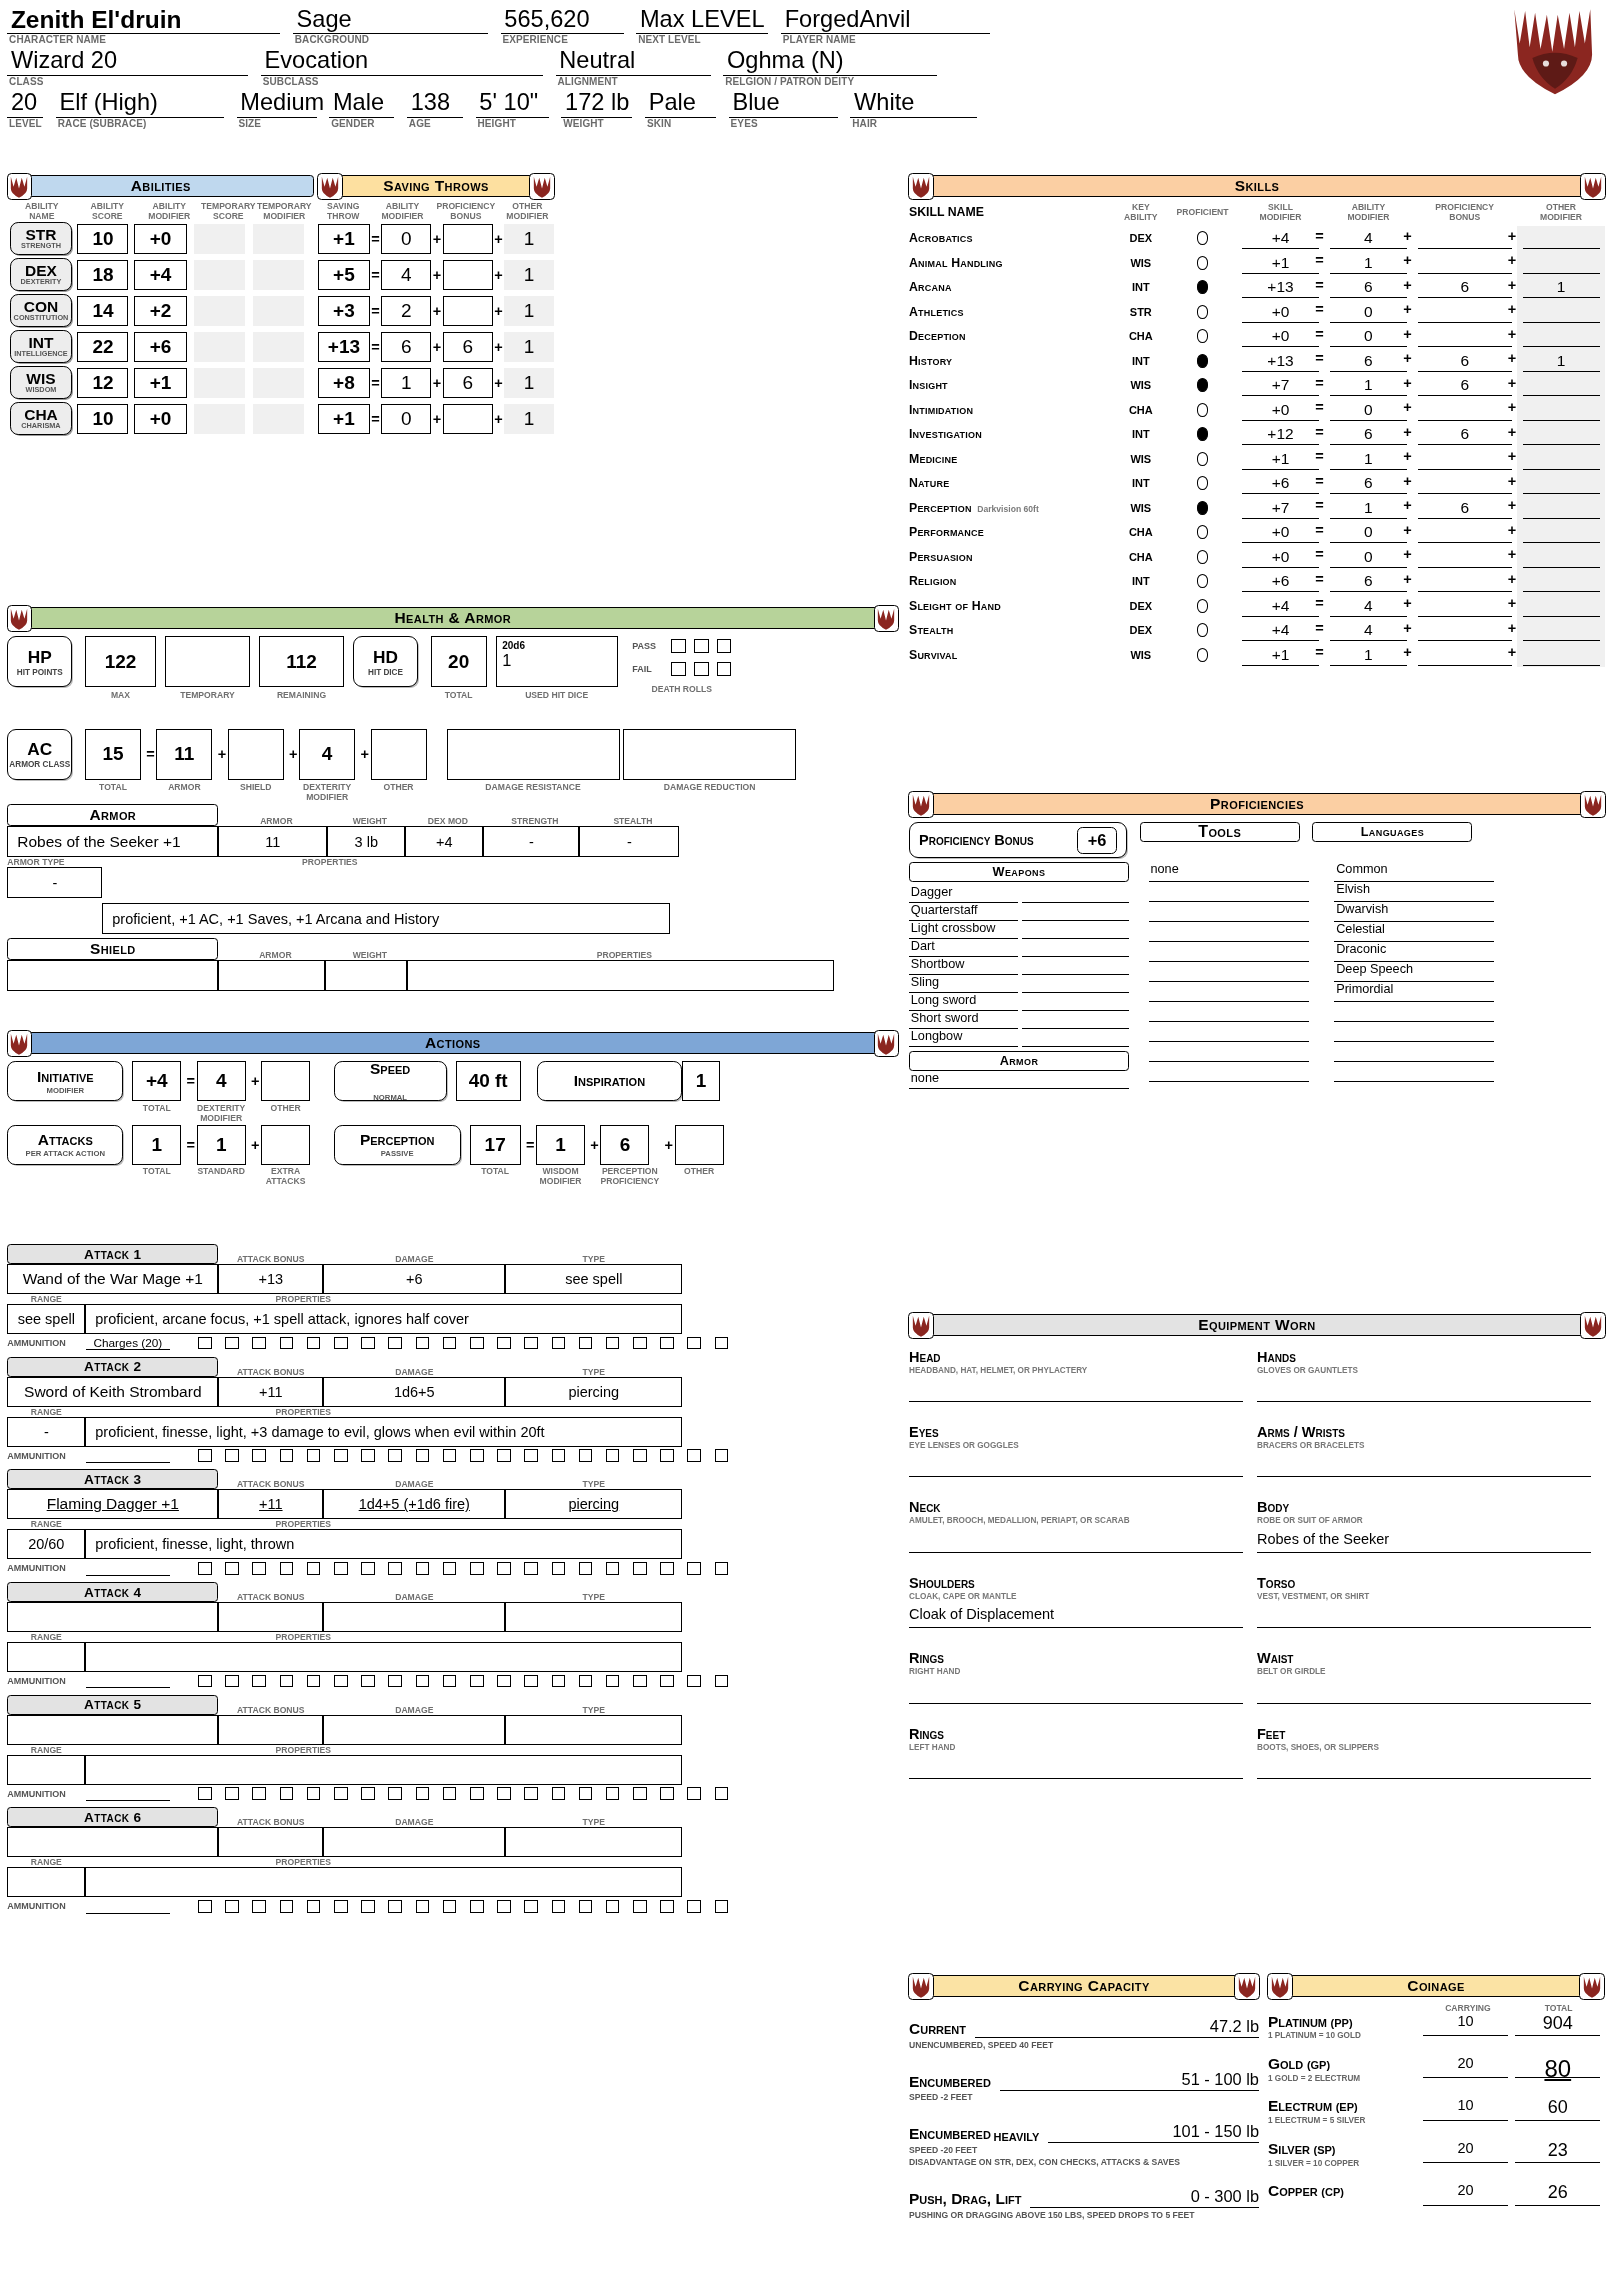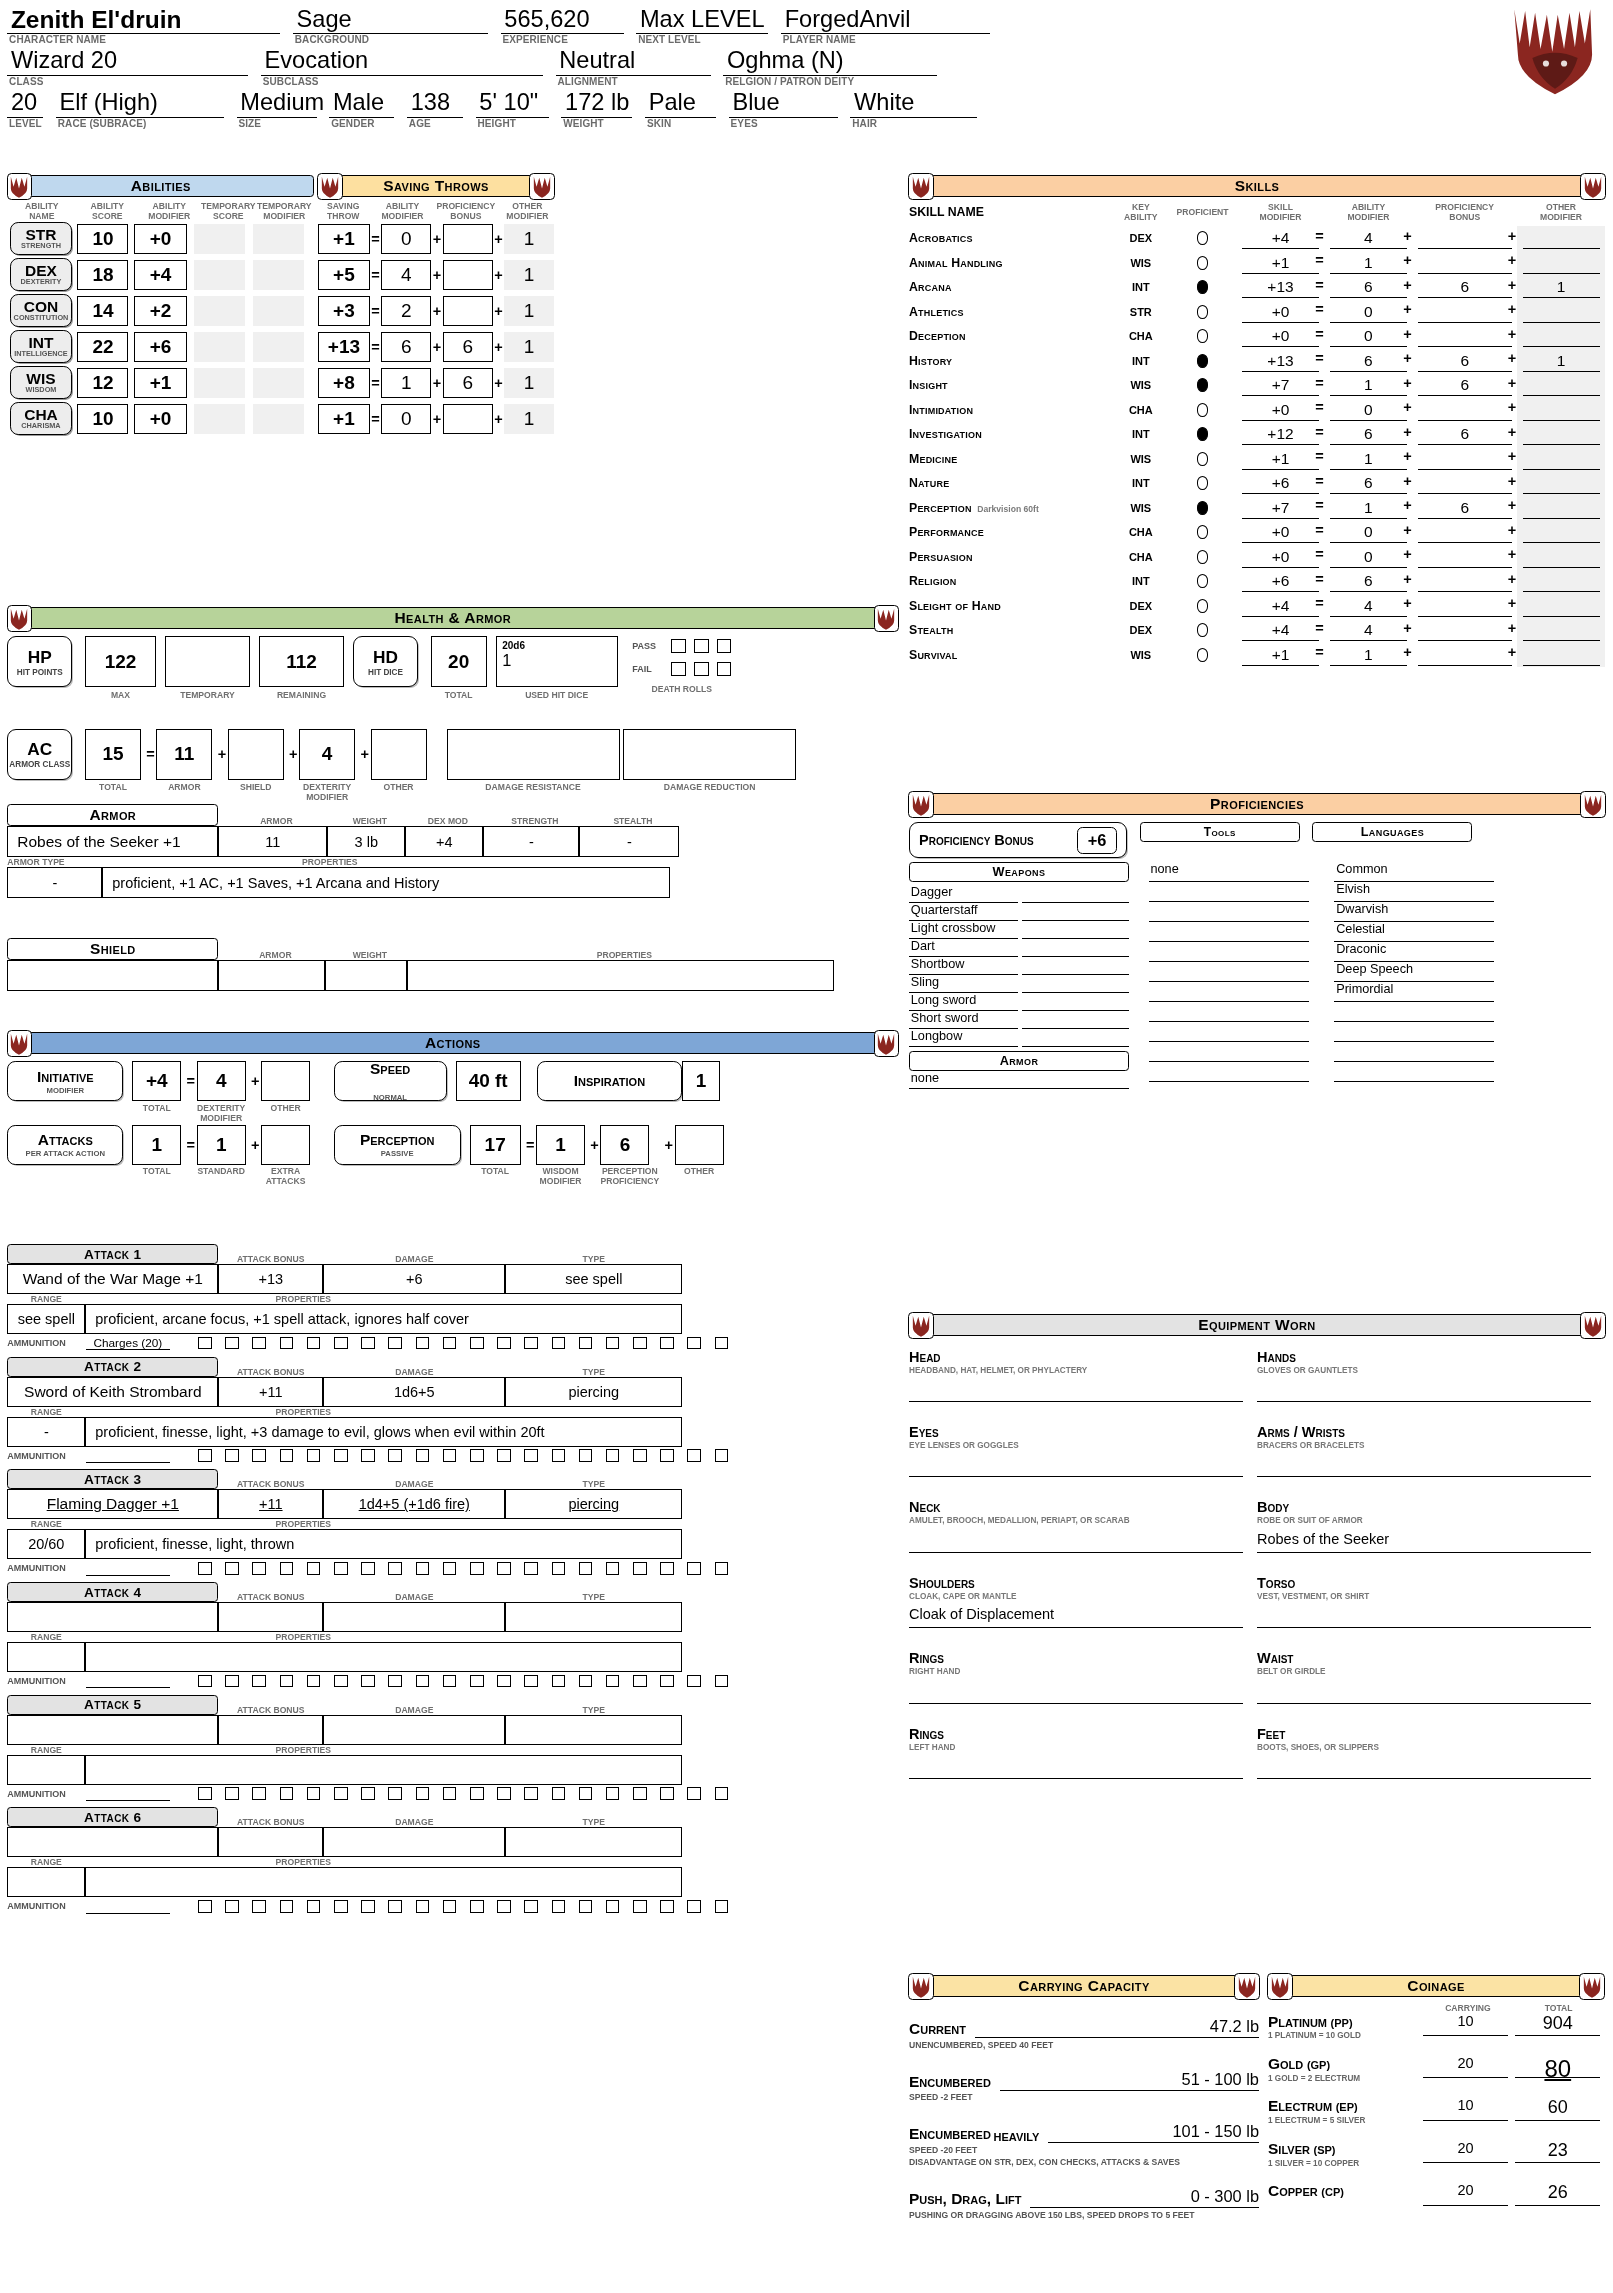--- a/index.html
+++ b/index.html
@@ -915,21 +915,21 @@
         <div class="bx thin" style="width:78px;height:31px;font-size:14.5px;">+4</div>
         <div class="bx thin" style="width:96px;height:31px;font-size:14.5px;">-</div>
         <div class="bx thin" style="width:100px;height:31px;font-size:14.5px;">-</div>
       </div>
       <div style="display:flex;">
         <div class="minilbl" style="width:95px;text-align:left;">ARMOR TYPE</div>
         <div class="minilbl" style="width:455px;">PROPERTIES</div>
       </div>
       <div style="display:flex;">
         <div class="bx thin" style="width:95px;height:31px;font-size:14.5px;">-</div>
-        <div class="bx thin" style="width:568px;height:31px;justify-content:flex-start;padding-left:9px;font-size:14.5px;">proficient, +1 AC, +1 Saves, +1 Arcana and History</div>
+        <div class="bx thin" style="width:568px;height:31px;justify-content:flex-start;padding-left:9px;font-size:14.5px;margin-top:36px;">proficient, +1 AC, +1 Saves, +1 Arcana and History</div>
       </div>
     </div>
   <div id="shield-block" class="sect" style="left:7.3px; top:938px; width:891px;">
       <div style="display:flex; align-items:flex-end;">
         <div class="banner white" style="width:211px;">
           <span>Shield</span>
         </div>
         <div style="display:flex; margin-left:3.6px;">
           <div class="minilbl" style="width:107px">ARMOR</div>
           <div class="minilbl" style="width:82px">WEIGHT</div>
@@ -1365,21 +1365,21 @@
             <path d="M2 2 L5 13 L8 3 L11 15 L14 3 L17 13 L20 2 L20 15 Q20 21 11 25 Q2 21 2 15 Z" fill="#8b2620"></path>
           </svg>
       </span>
     </div>
     <div id="prof-body">
         <div style="display:flex;align-items:flex-start;margin-top:7.3px;">
           <div style="width:218px;height:36px;border:1.5px solid #000;border-radius:9px;background:#fff;display:flex;align-items:center;justify-content:space-between;padding:0 9px;box-shadow:1.8px 1.8px 0 -0.9px #bbb;">
             <div style="font-size:14.5px;font-weight:bold;font-variant:small-caps;">Proficiency Bonus</div>
             <div style="width:40px;height:27px;border:1.4px solid #000;border-radius:5.5px;display:flex;align-items:center;justify-content:center;font-size:16.4px;font-weight:bold;">+6</div>
           </div>
-          <div class="banner white" style="width:160px;height:20px;font-size:12px;margin-left:12.7px;">
+          <div class="banner white" style="width:160px;height:20px;font-size:16px;margin-left:12.7px;">
             <span>Tools</span>
           </div>
           <div class="banner white" style="width:160px;height:20px;font-size:12.7px;margin-left:12.7px;">
             <span>Languages</span>
           </div>
         </div>
         <div style="display:flex;margin-top:3.6px;">
           <div style="width:227px;">
             <div class="banner white" style="width:220px;height:20px;font-size:12.7px;margin-bottom:3.6px;">
               <span>Weapons</span>

